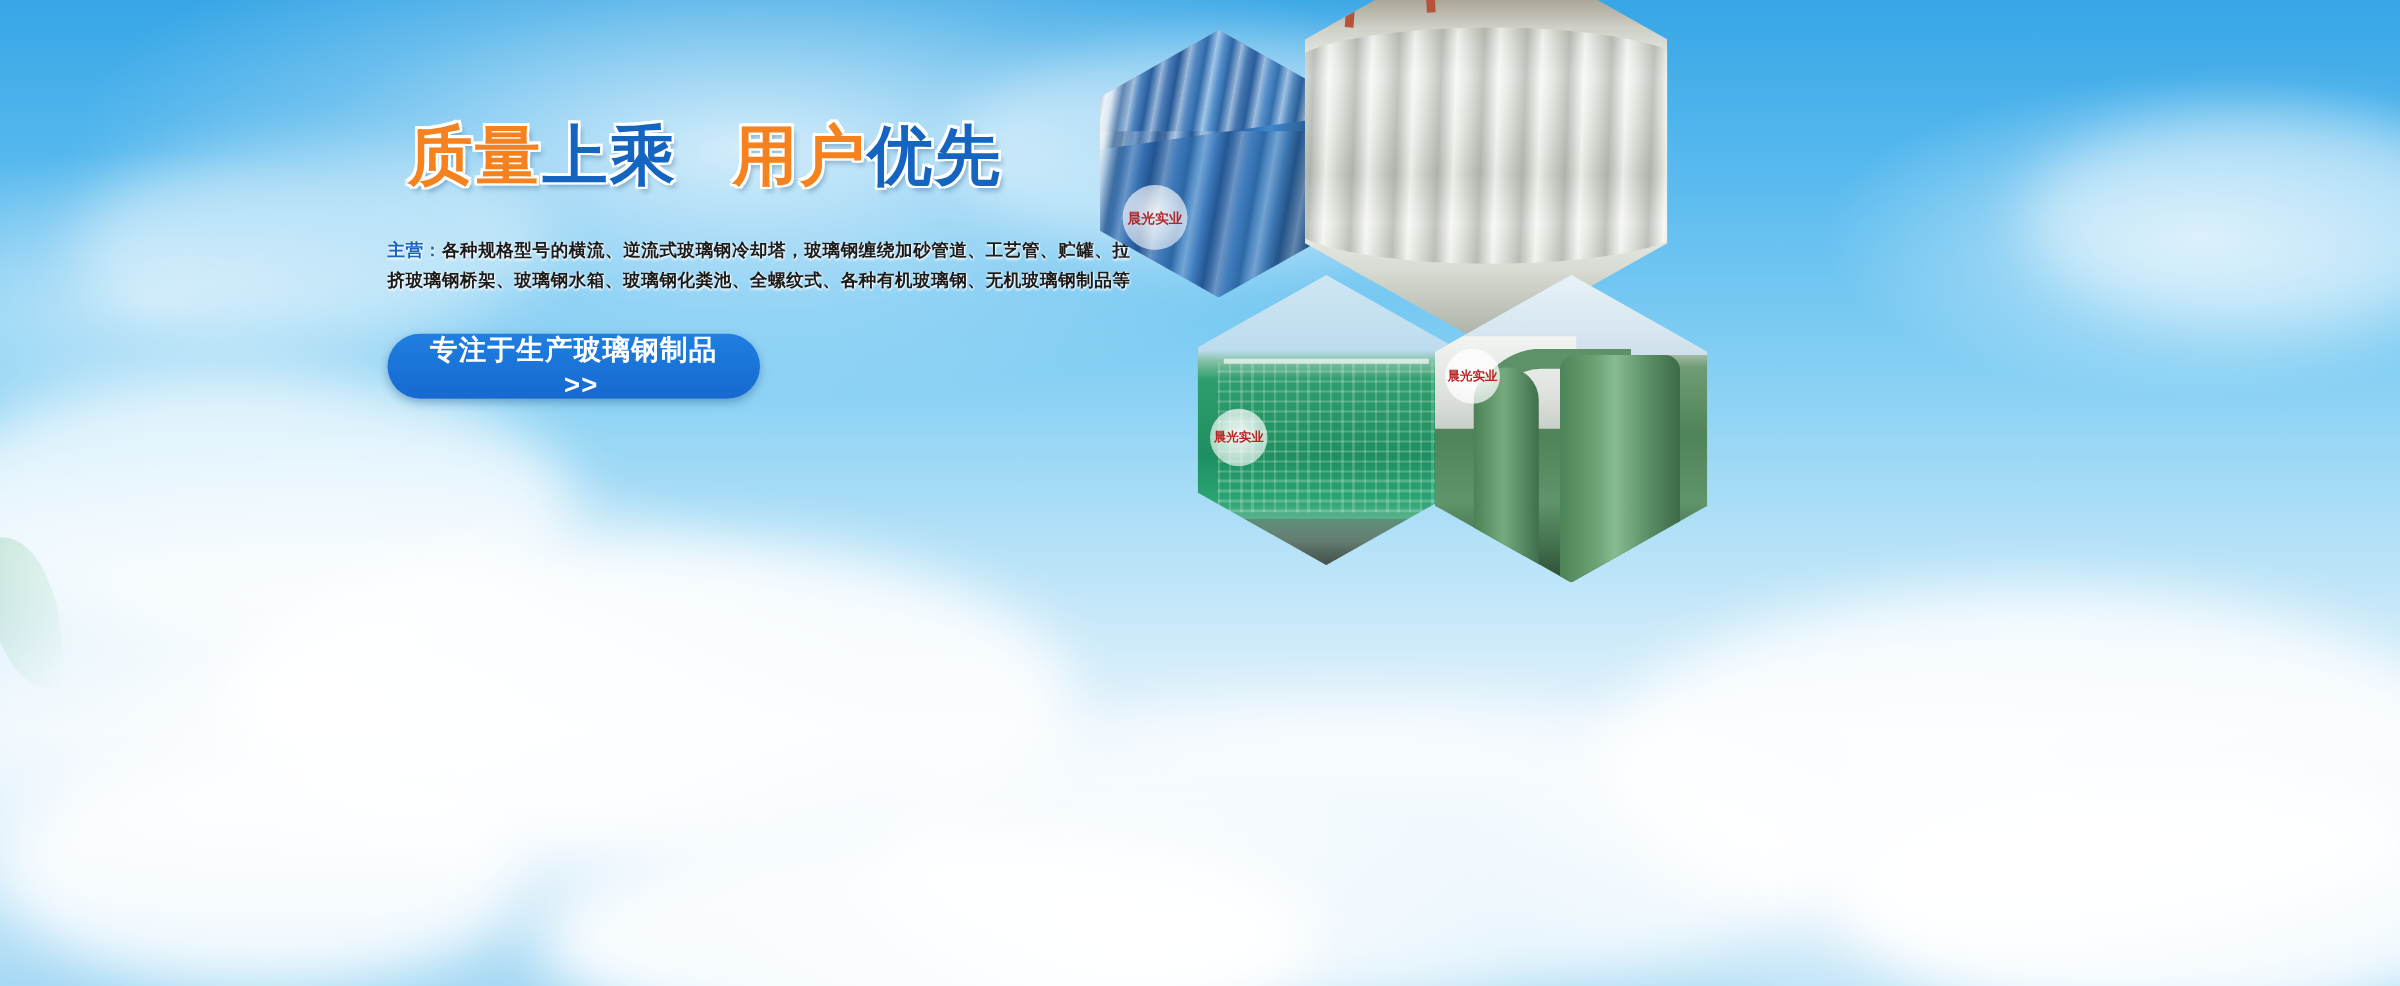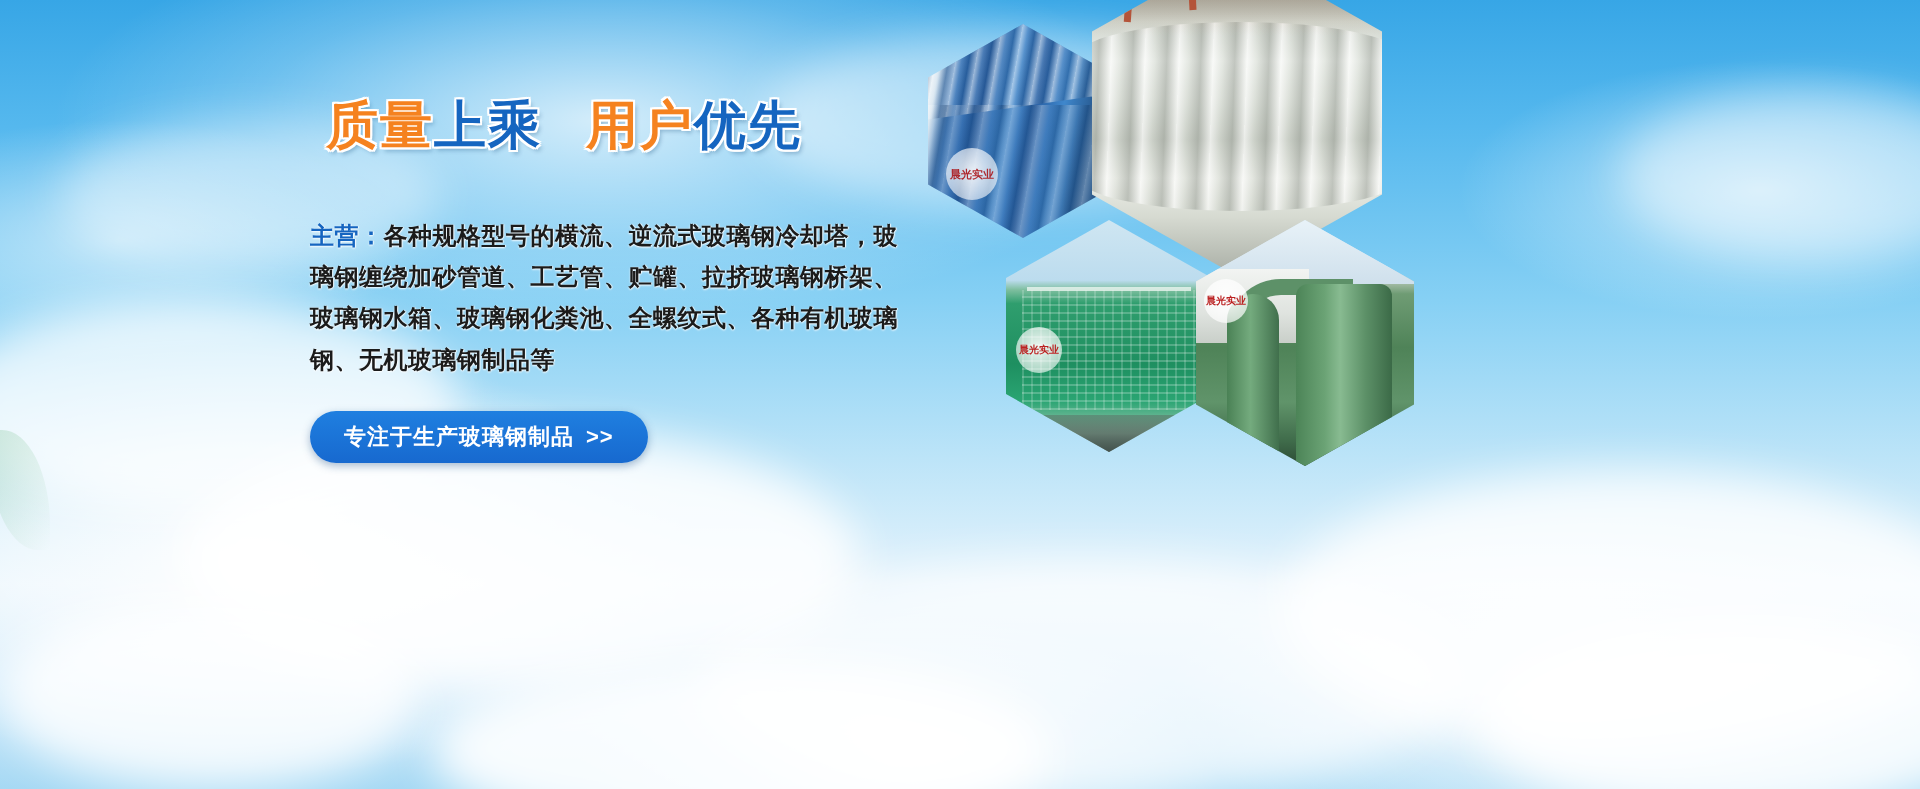--- a/index.html
+++ b/index.html
@@ -54,44 +54,45 @@
   }
   .headline .blue {
     color:#1565c0;
     text-shadow: -2px 0 #fff, 2px 0 #fff, 0 -2px #fff, 0 2px #fff,
                  -2px -2px #fff, 2px -2px #fff, -2px 2px #fff, 2px 2px #fff,
                  3px 4px 4px rgba(0,60,110,0.30);
   }
   .headline .gap { display:inline-block; width:28px; }
 
   .desc {
-    margin-top:60px;
-    font-size:24px; font-weight:700; line-height:1.72;
+    margin-top:33px;
+    font-size:14px; font-weight:700; line-height:1.72;
     color:#1b1b1b; letter-spacing:0.5px;
     width:600px;
     font-family:"DejaVu Sans","Liberation Sans", sans-serif;
     text-shadow: 0 1px 2px rgba(255,255,255,0.95), 1px 0 1px rgba(255,255,255,0.8);
   }
   .desc .lead { color:#1565c0; }
 
   .cta {
     display:inline-flex; align-items:center; justify-content:center;
     margin-top:30px;
     height:52px; padding:0 34px;
     border-radius:26px;
     background:linear-gradient(180deg,#1f7fe0 0%,#1769cf 100%);
     color:#ffffff; font-size:22px; font-weight:700; letter-spacing:1px;
     box-shadow:0 3px 8px rgba(10,60,120,0.35);
     cursor:pointer; white-space:nowrap;
     font-family:"DejaVu Sans","Liberation Sans", sans-serif;
+    flex-direction:column;
   }
   .cta .arrow { margin-left:12px; font-weight:700; font-family:"Liberation Sans",sans-serif; }
 
   
-  .collage { position:absolute; left:920px; top:8px; width:520px; height:400px; }
+  .collage { position:absolute; left:872px; top:8px; width:520px; height:400px; }
   .hex {
     position:absolute;
     width:190px; height:214px;
     clip-path:polygon(50% 0%, 100% 25%, 100% 75%, 50% 100%, 0% 75%, 0% 25%);
     overflow:hidden;
     box-shadow:0 2px 10px rgba(0,50,100,0.2);
   }
   .hex .inner { position:absolute; inset:0; }
 
   .hex-a { left:8px;   top:16px; }

